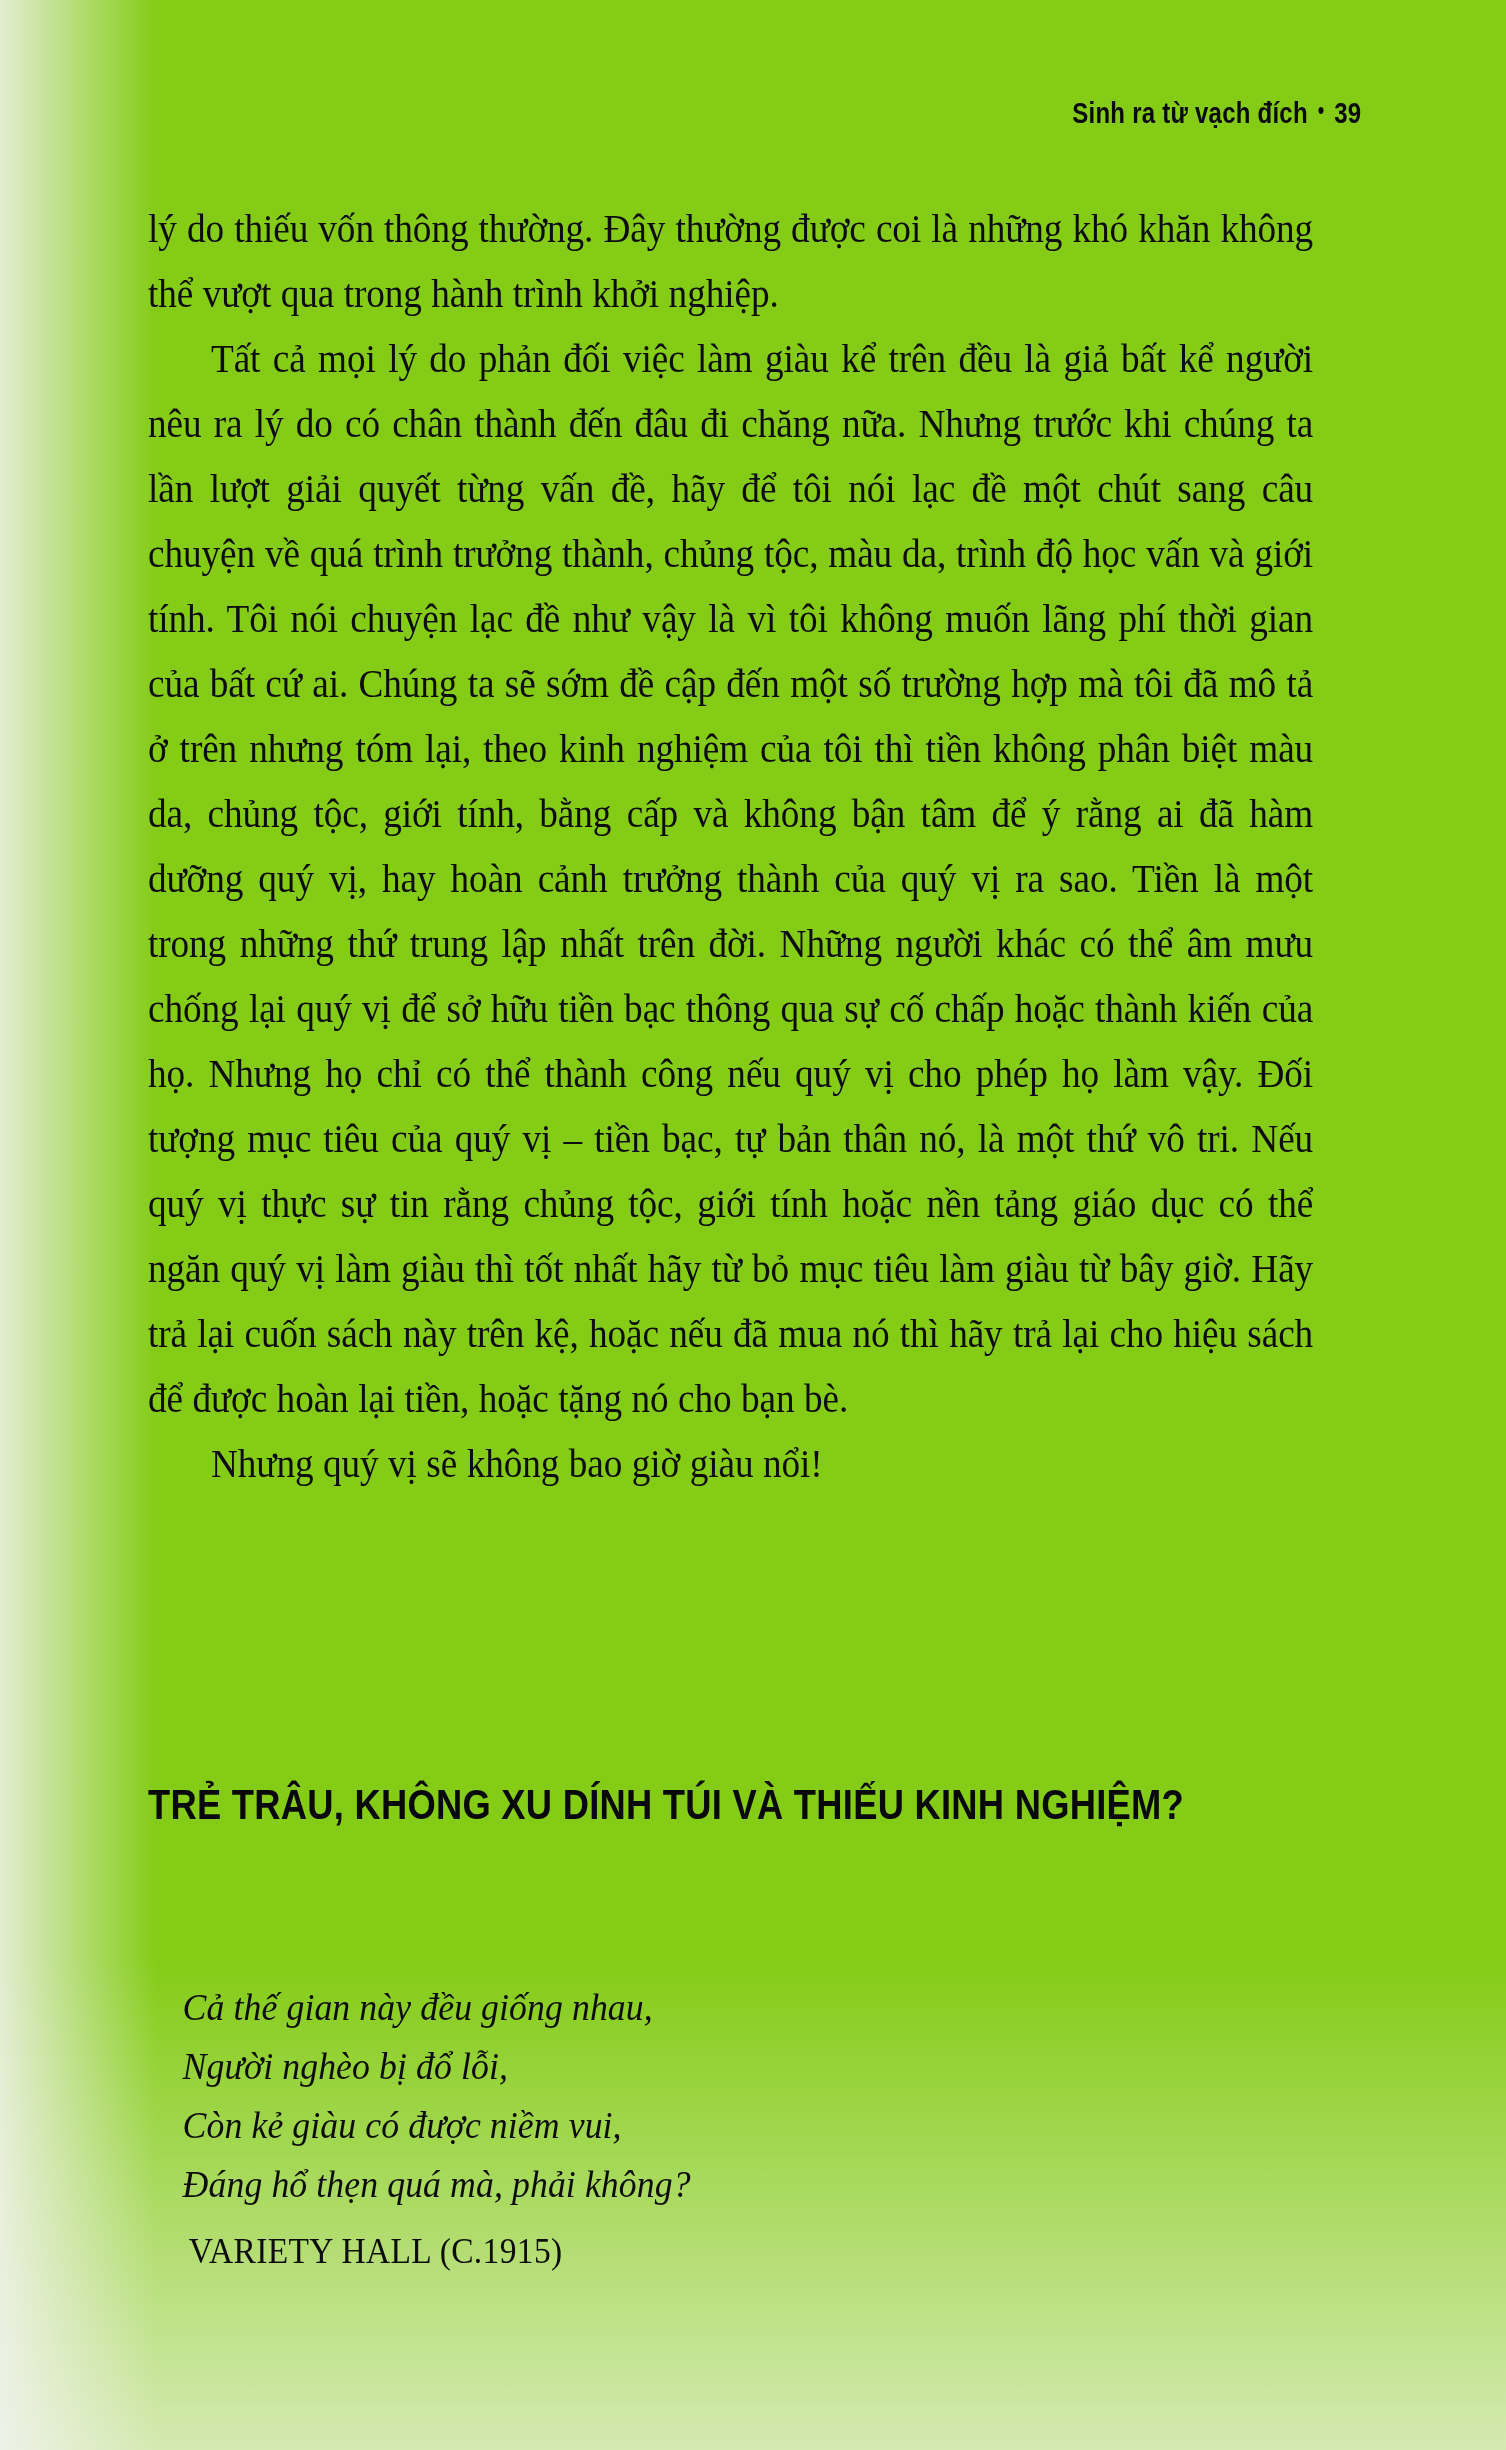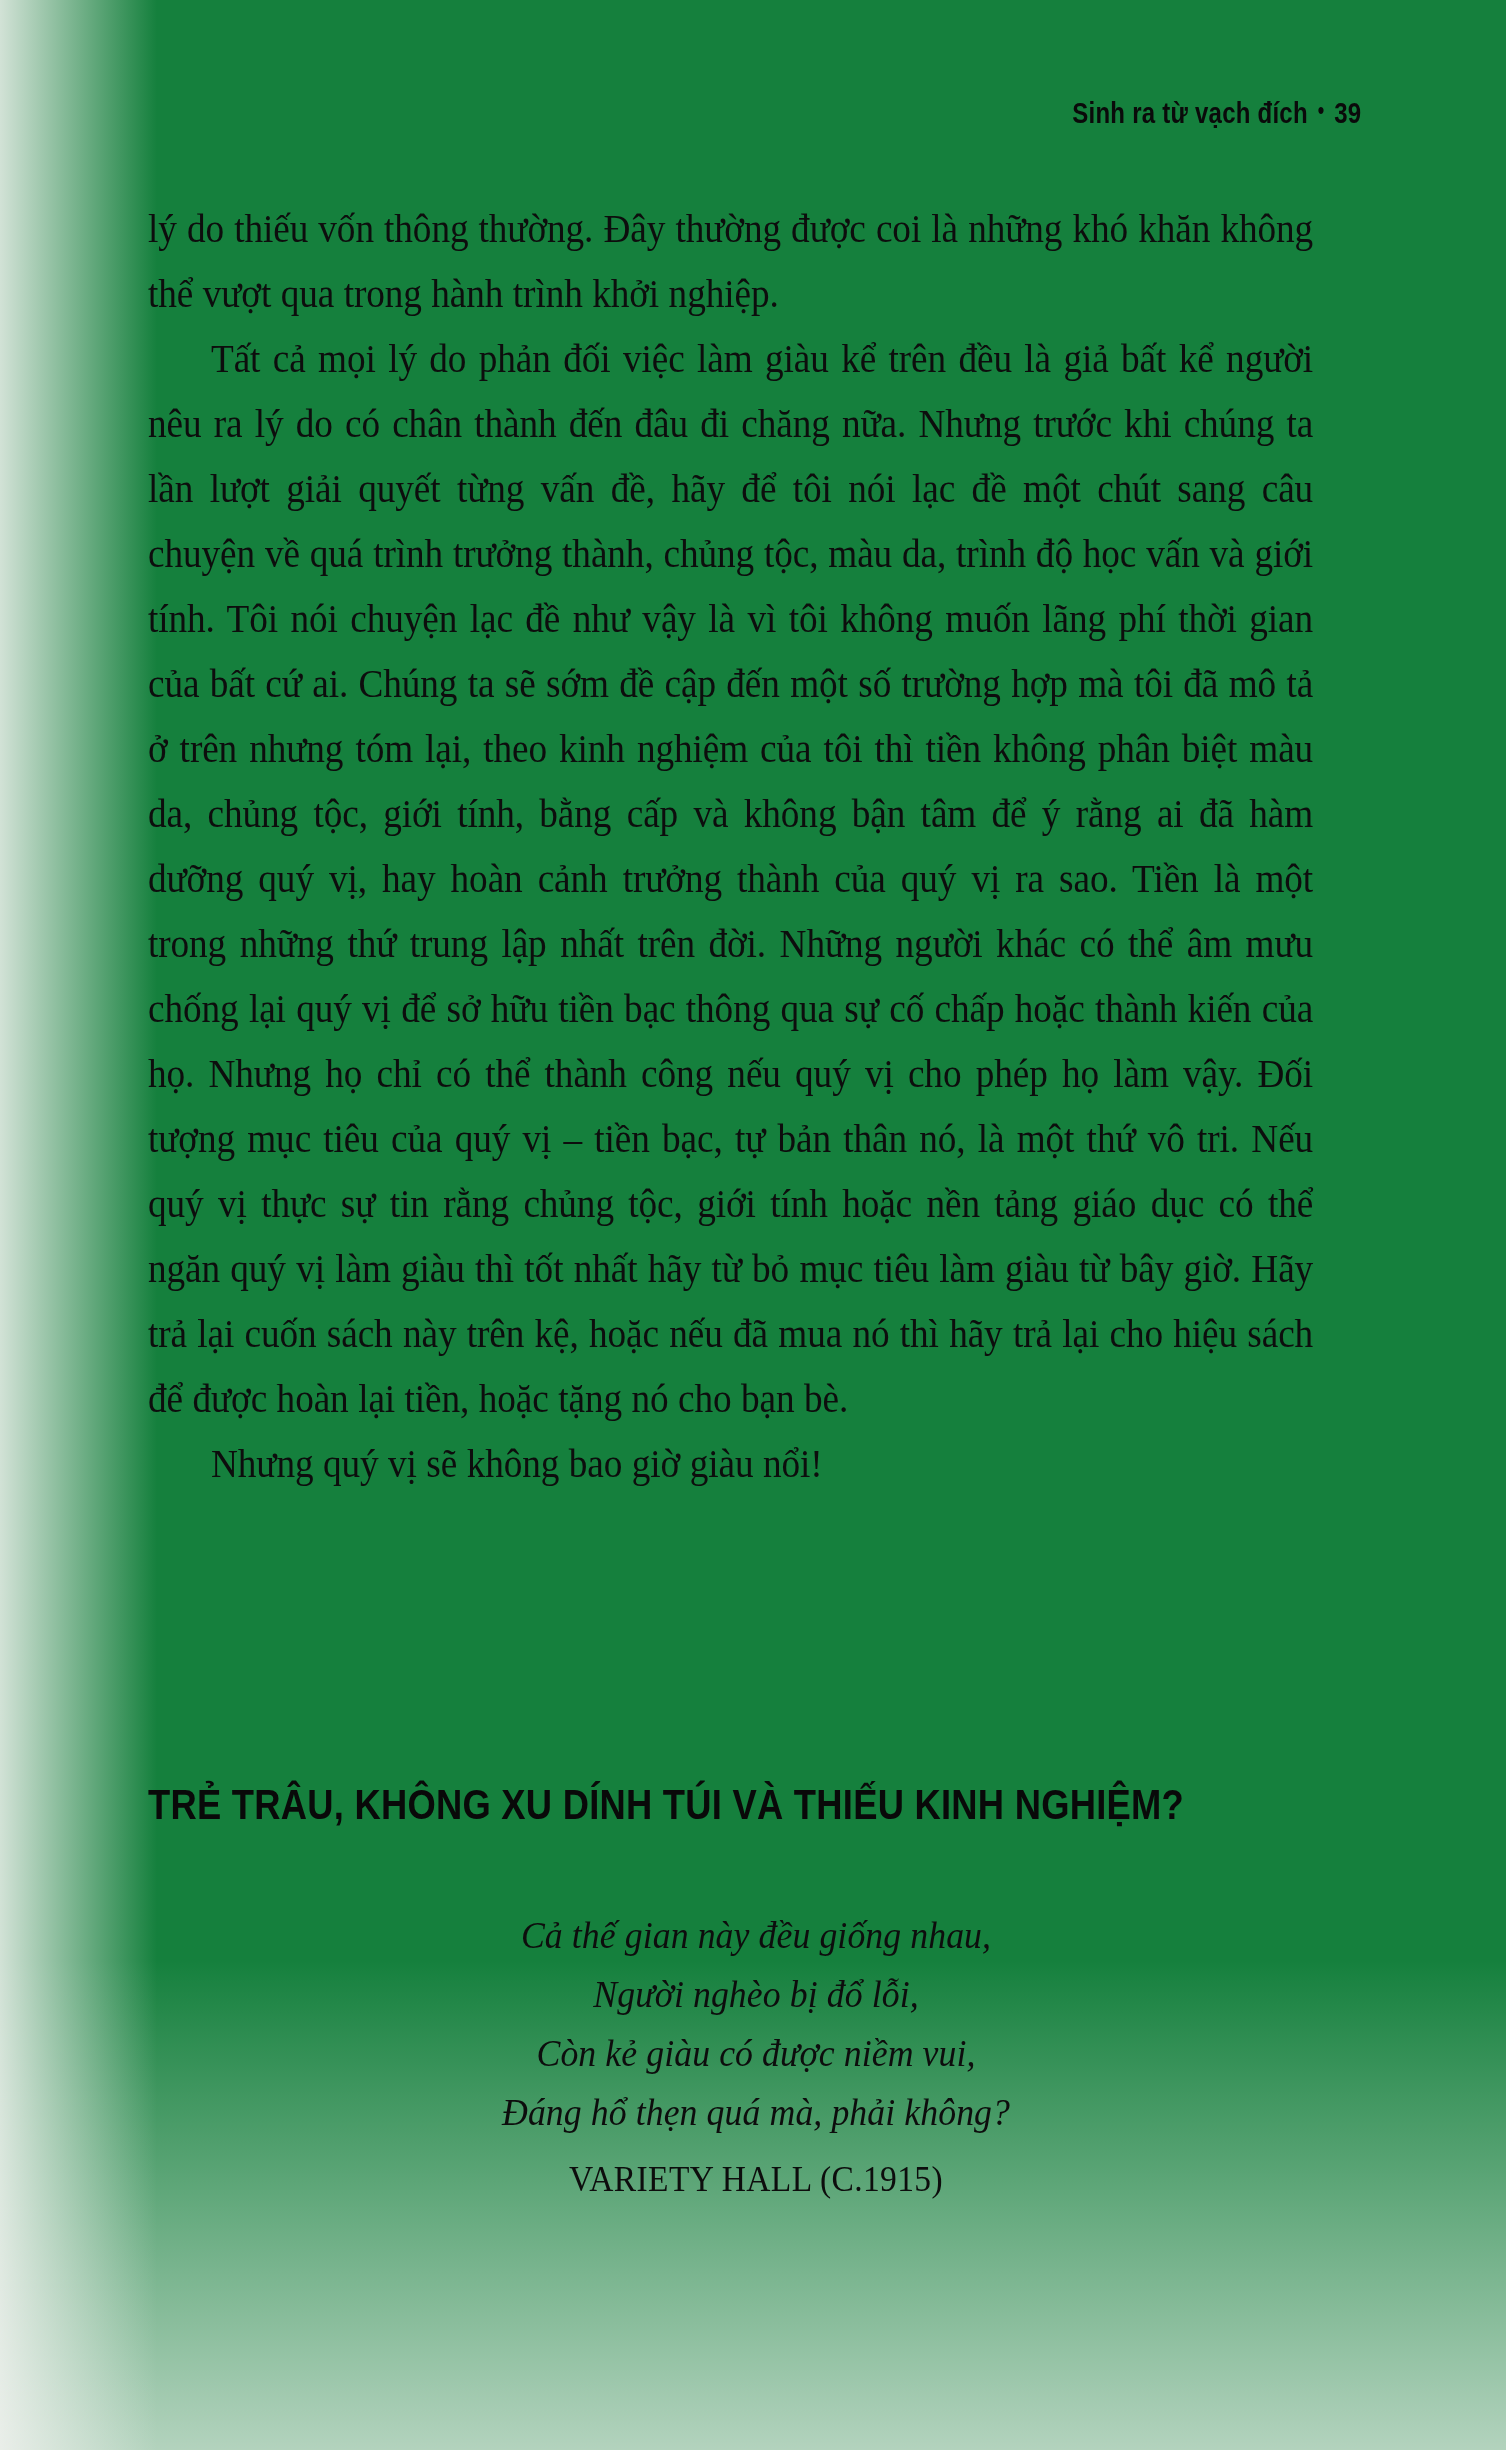--- a/index.html
+++ b/index.html
@@ -5,21 +5,21 @@
   html, body {
     margin: 0;
     padding: 0;
     background: #ffffff;
   }
 
   .page {
     position: relative;
     width: 1507px;
     height: 2450px;
-    background: #15803d;
+    background: #84cc16;
     overflow: hidden;
     font-family: "Liberation Serif", "DejaVu Serif", serif;
     color: #0c0c0c;
     box-sizing: border-box;
   }
 
   
   .scan-tint {
     position: absolute;
     inset: 0;
@@ -91,23 +91,23 @@
     transform: scaleX(0.865);
     transform-origin: left top;
     white-space: nowrap;
     color: #090909;
   }
 
   
   .epigraph {
     position: absolute;
     left: 146px;
-    top: 1906px;
+    top: 1978px;
     width: 1220px;
-    text-align: center;
+    text-align: left;
   }
   .epigraph-line {
     font-style: italic;
     font-size: 38px;
     line-height: 59px;
     letter-spacing: 0.1px;
     color: #0d0d0d;
     transform: scaleX(0.94);
   }
   .attribution {

